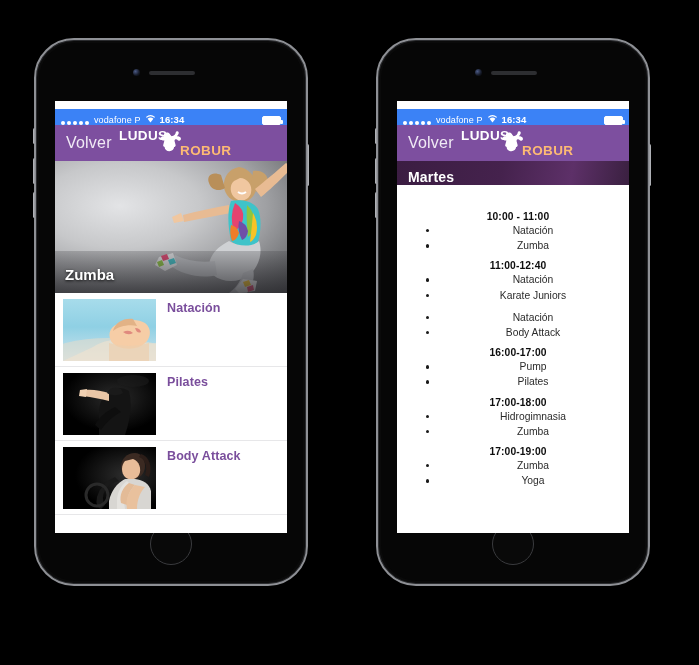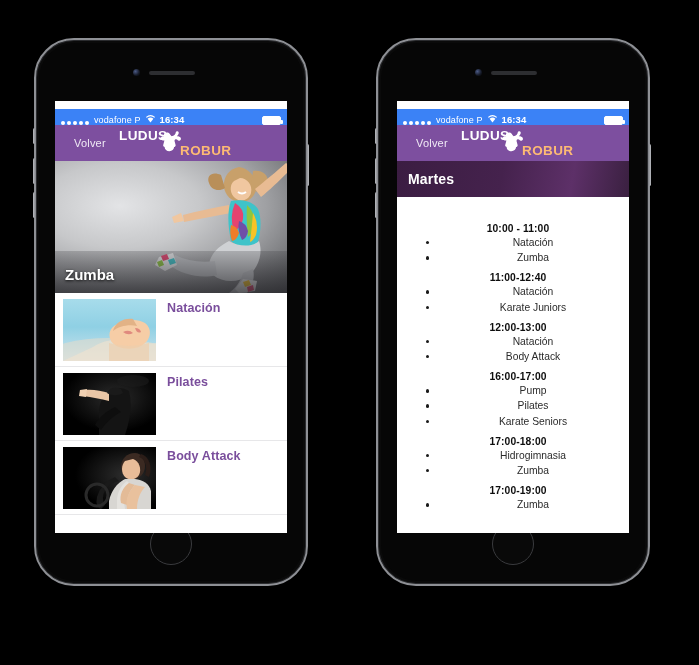--- a/index.html
+++ b/index.html
@@ -86,40 +86,40 @@
   .sb-right { margin-left: auto; display: flex; align-items: center; }
   .battery { width: 19px; height: 9px; border: 1px solid #fff; border-radius: 2px; position: relative; background: #fff; }
   .battery::after { content:""; position:absolute; right:-3px; top:2.5px; width:2px; height:4px; background:#fff; border-radius:0 1px 1px 0; }
 
   
   .navbar {
     position: relative; height: 36px;
     background: #7d4f9f;
     display: flex; align-items: center;
   }
-  .volver { color: #f0eaf5; font-size: 11px; padding-left: 19px; letter-spacing: .2px; }
+  .volver { color: #f0eaf5; font-size: 16px; padding-left: 11px; letter-spacing: .2px; }
   .logo {
     position: absolute; left: 54px; top: 0; height: 25px;
     width: 170px;
   }
   .logo-ludus {
     position: absolute; left: 10px; top: 3px;
     color: #fff; font-weight: bold; font-size: 13.5px; letter-spacing: .4px;
   }
   .logo-robur {
     position: absolute; left: 71px; top: 18px;
     color: #fdba74; font-weight: bold; font-size: 13.5px; letter-spacing: .4px;
   }
   .logo-mark { position: absolute; left: 47px; top: 4px; }
 
   
   .daybar {
-    height: 36px;
+    height: 24px;
     background: linear-gradient(100deg,#3b1d42 0%,#45224d 45%,#5d3068 75%,#3a2040 100%);
-    display: flex; align-items: center;
+    display: flex; align-items: flex-end;
     padding-left: 11px;
   }
   .daybar .day { color:#fff; font-size: 14px; font-weight: bold; letter-spacing: .2px; }
 
   
   .hero { position: relative; height: 132px; overflow: hidden;
           background: radial-gradient(ellipse at 28% 34%, #e3e4e6 0%, #c7c8ca 34%, #9fa0a3 62%, #6d6e71 86%, #4c4d50 100%); }
   .hero-floor { position:absolute; left:0; right:0; bottom:0; height:42px;
                 background: linear-gradient(180deg, rgba(60,60,64,.25), rgba(40,40,44,.75)); }
   .hero-label {
@@ -375,45 +375,44 @@
               </ul>
             </div>
             <div class="slot">
               <div class="slot-time">11:00-12:40</div>
               <ul>
                 <li>Natación</li>
                 <li>Karate Juniors</li>
               </ul>
             </div>
             <div class="slot">
-              <div class="slot-time">12:00-13:00</div>
               <ul>
                 <li>Natación</li>
                 <li>Body Attack</li>
               </ul>
             </div>
             <div class="slot">
               <div class="slot-time">16:00-17:00</div>
               <ul>
                 <li>Pump</li>
                 <li>Pilates</li>
-                <li>Karate Seniors</li>
               </ul>
             </div>
             <div class="slot">
               <div class="slot-time">17:00-18:00</div>
               <ul>
                 <li>Hidrogimnasia</li>
                 <li>Zumba</li>
               </ul>
             </div>
             <div class="slot">
               <div class="slot-time">17:00-19:00</div>
               <ul>
                 <li>Zumba</li>
+                <li>Yoga</li>
               </ul>
             </div>
           </div>
 
       </div>
     </div>
   </div>
 
 </div>
 

